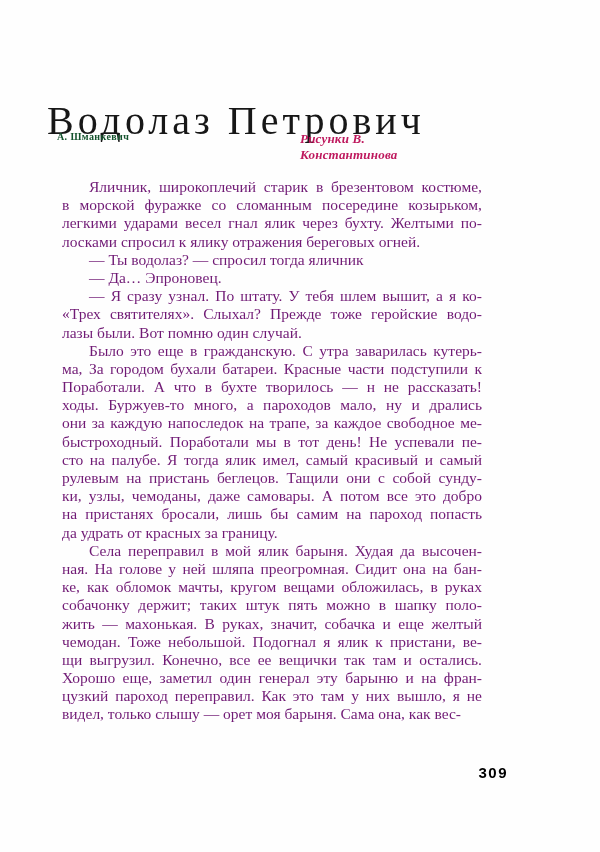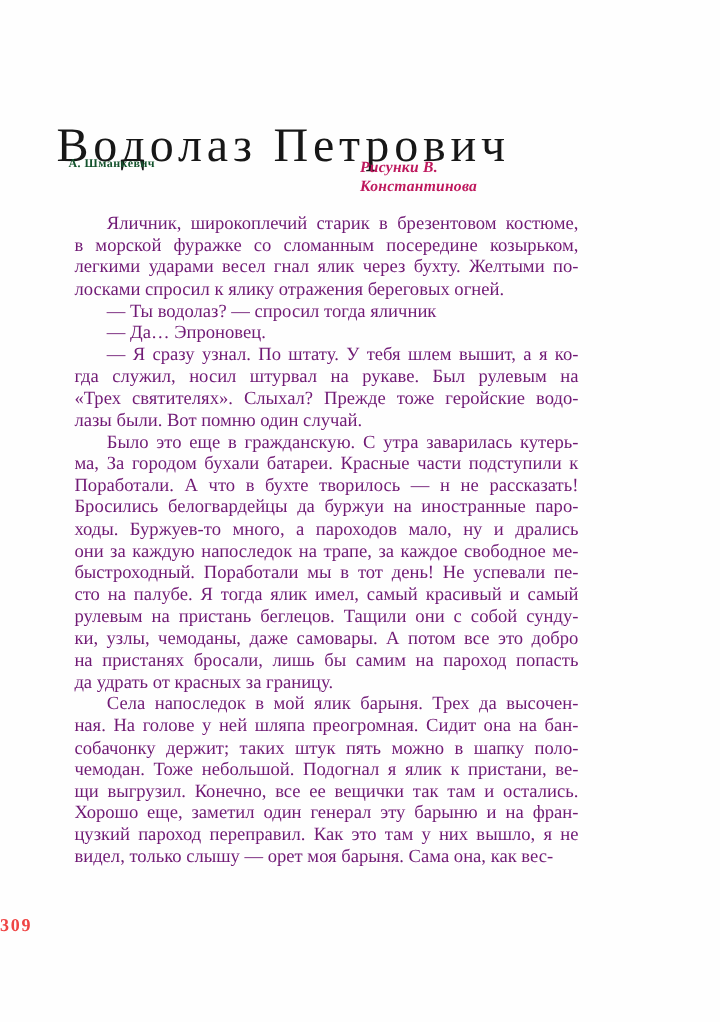--- a/index.html
+++ b/index.html
@@ -76,26 +76,26 @@
     white-space: normal;
     overflow: visible;
   }
   .line.last { text-align-last: left; }
   .line.first { text-indent: 27px; }
   .page-number {
     position: absolute;
     top: 764px;
     left: 0;
     width: 508px;              
-    text-align: left;
-    font-family: Liberation Serif, serif;
+    text-align: right;
+    font-family: Liberation Sans, sans-serif;
     font-size: 15px;
     font-weight: 700;
     letter-spacing: 1.5px;
-    color: #ef4444;
+    color: #000000;
   }
 </style>
 </head>
 <body>
 
 <div class="page">
 
   <h1 class="story-title">Водолаз Петрович</h1>
 
   <div class="byline-row">
@@ -111,42 +111,42 @@
         <div class="line last">лосками спросил к ялику отражения береговых огней.</div>
       </div>
       <div class="para">
         <div class="line first last">— Ты водолаз? — спросил тогда яличник</div>
       </div>
       <div class="para">
         <div class="line first last">— Да… Эпроновец.</div>
       </div>
       <div class="para">
         <div class="line first">— Я сразу узнал. По штату. У тебя шлем вышит, а я ко-</div>
-        <div class="line">гда служил, носил штурвал на рукаве. Был рулевым на</div>
         <div class="line">«Трех святителях». Слыхал? Прежде тоже геройские водо-</div>
         <div class="line last">лазы были. Вот помню один случай.</div>
       </div>
       <div class="para">
         <div class="line first">Было это еще в гражданскую. С утра заварилась кутерь-</div>
         <div class="line">ма, За городом бухали батареи. Красные части подступили к</div>
         <div class="line">Поработали. А что в бухте творилось — н не рассказать!</div>
-        <div class="line">Бросились белогвардейцы да буржуи на иностранные паро-</div>
         <div class="line">ходы. Буржуев-то много, а пароходов мало, ну и дрались</div>
         <div class="line">они за каждую напоследок на трапе, за каждое свободное ме-</div>
         <div class="line">быстроходный. Поработали мы в тот день! Не успевали пе-</div>
         <div class="line">сто на палубе. Я тогда ялик имел, самый красивый и самый</div>
         <div class="line">рулевым на пристань беглецов. Тащили они с собой сунду-</div>
         <div class="line">ки, узлы, чемоданы, даже самовары. А потом все это добро</div>
         <div class="line">на пристанях бросали, лишь бы самим на пароход попасть</div>
         <div class="line last">да удрать от красных за границу.</div>
       </div>
       <div class="para">
-        <div class="line first">Села напоследок в мой ялик барыня. Трех да высочен-</div>
+        <div class="line first">Села переправил в мой ялик барыня. Худая да высочен-</div>
         <div class="line">ная. На голове у ней шляпа преогромная. Сидит она на бан-</div>
+        <div class="line">ке, как обломок мачты, кругом вещами обложилась, в руках</div>
         <div class="line">собачонку держит; таких штук пять можно в шапку поло-</div>
+        <div class="line">жить — махонькая. В руках, значит, собачка и еще желтый</div>
         <div class="line">чемодан. Тоже небольшой. Подогнал я ялик к пристани, ве-</div>
         <div class="line">щи выгрузил. Конечно, все ее вещички так там и остались.</div>
         <div class="line">Хорошо еще, заметил один генерал эту барыню и на фран-</div>
         <div class="line">цузкий пароход переправил. Как это там у них вышло, я не</div>
         <div class="line last">видел, только слышу — орет моя барыня. Сама она, как вес-</div>
       </div>
     </div>
 
   <div class="page-number">309</div>
 

